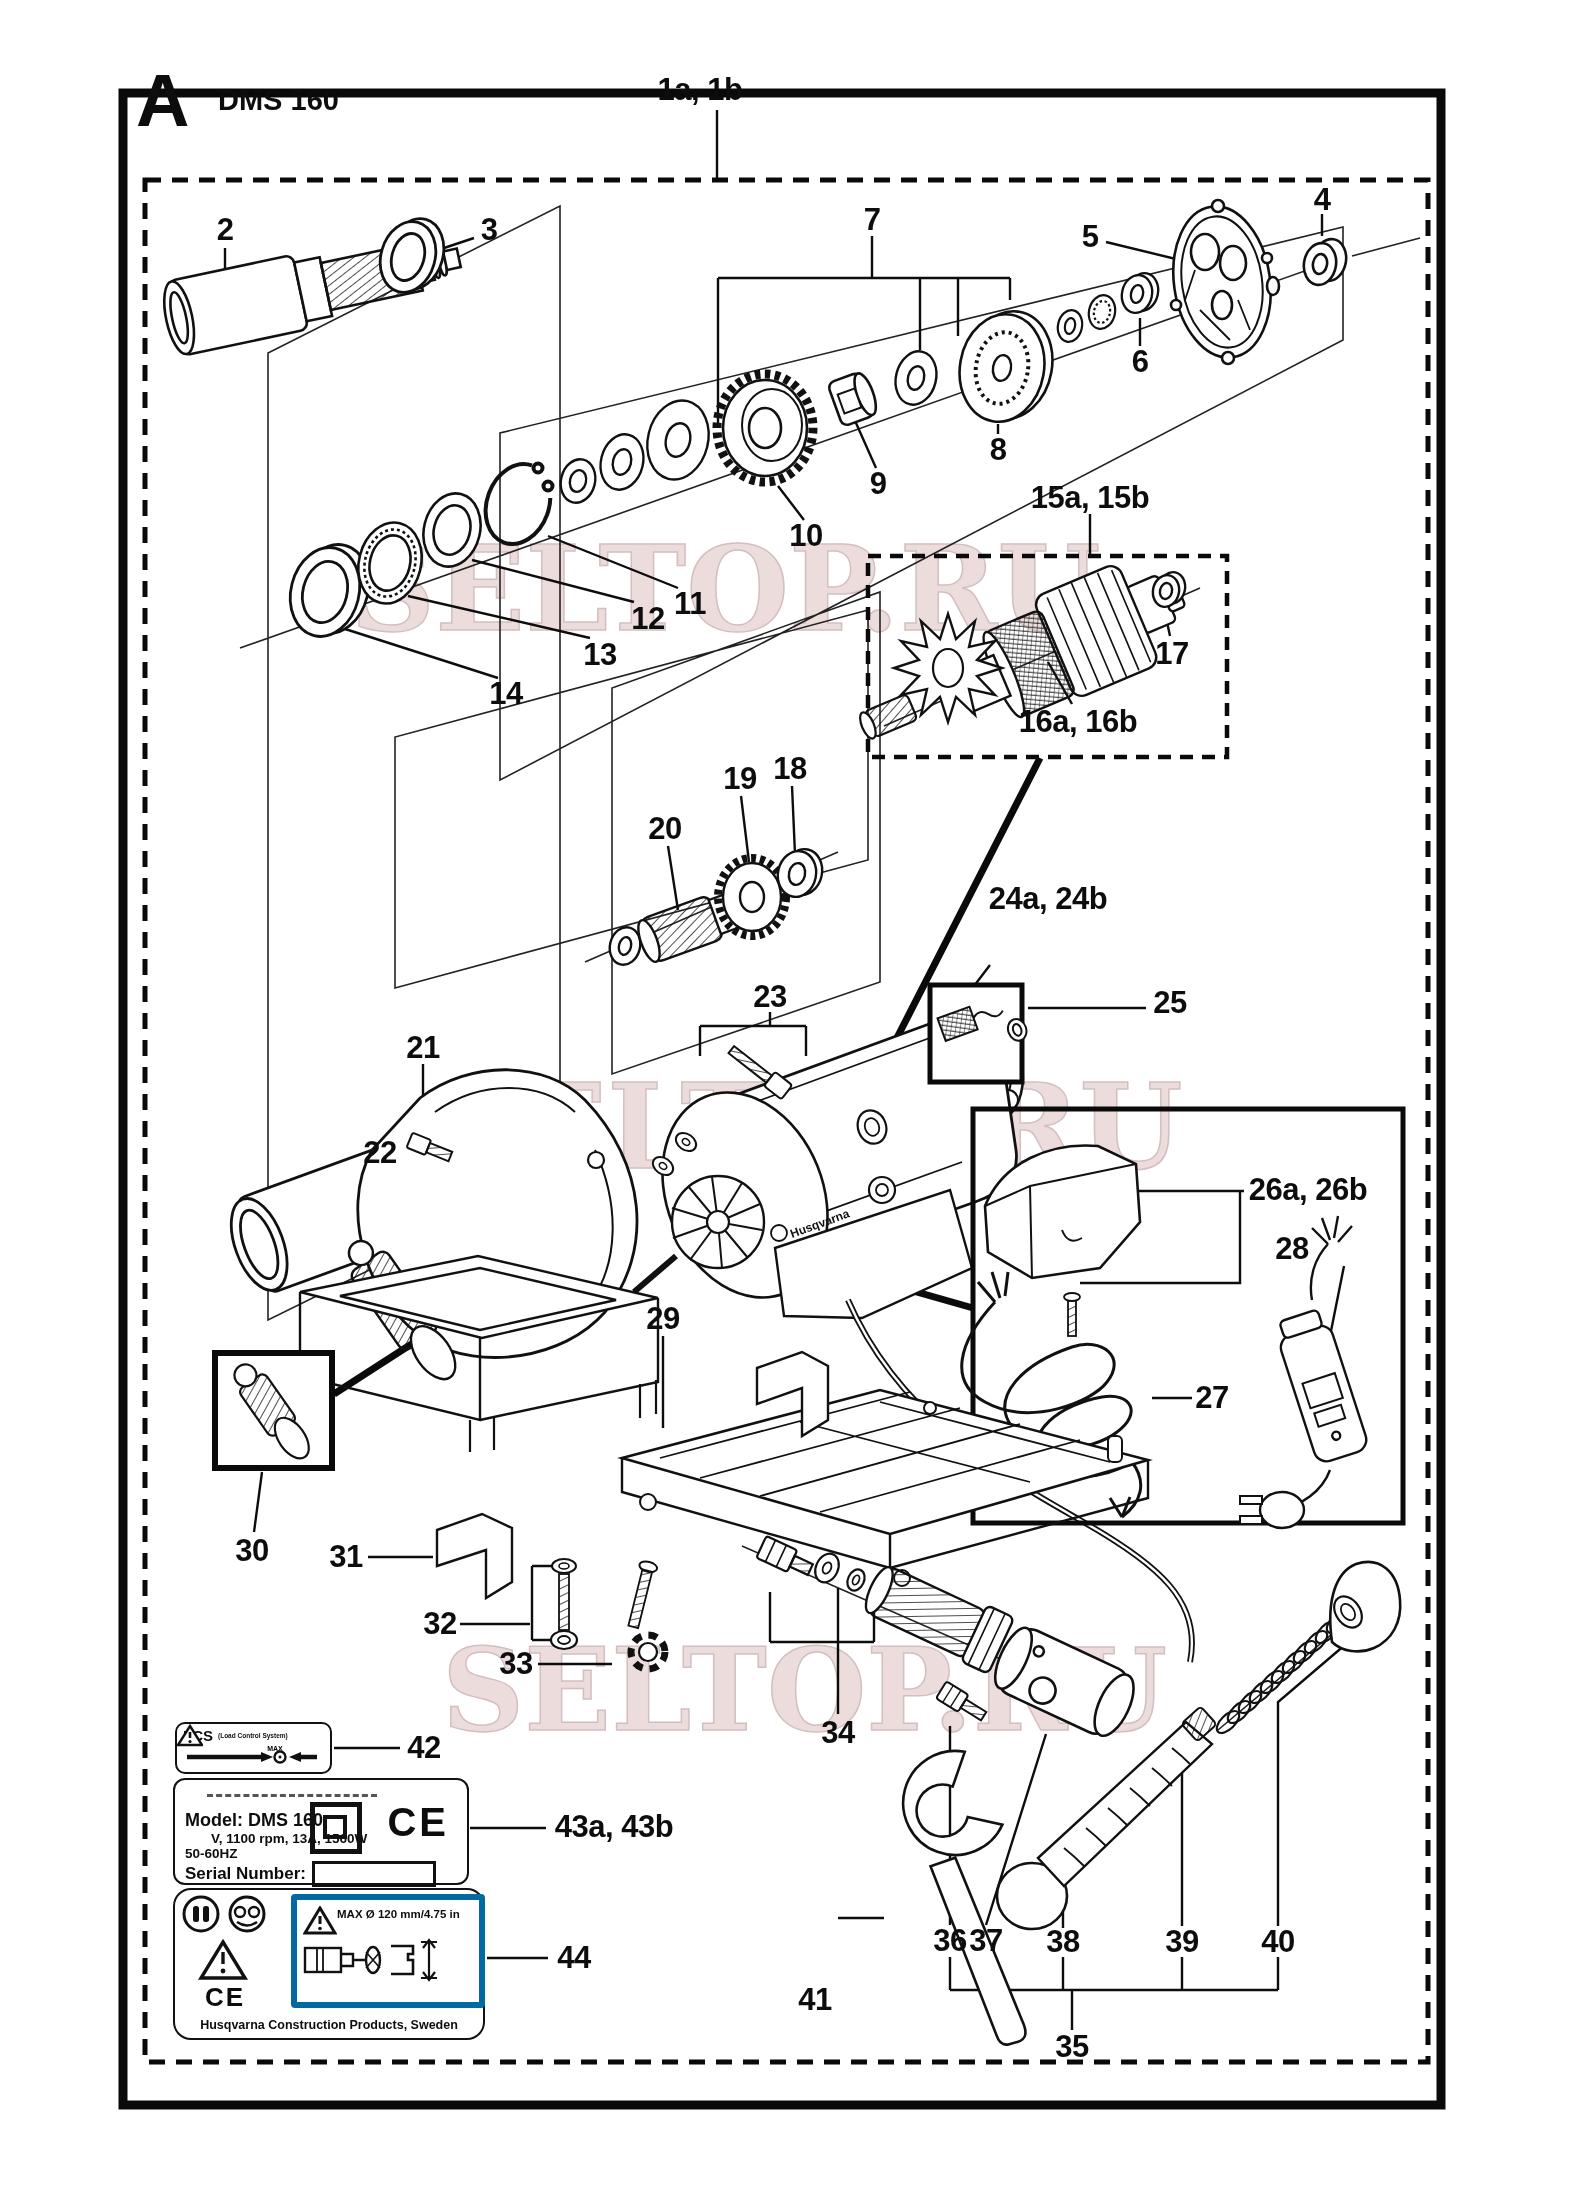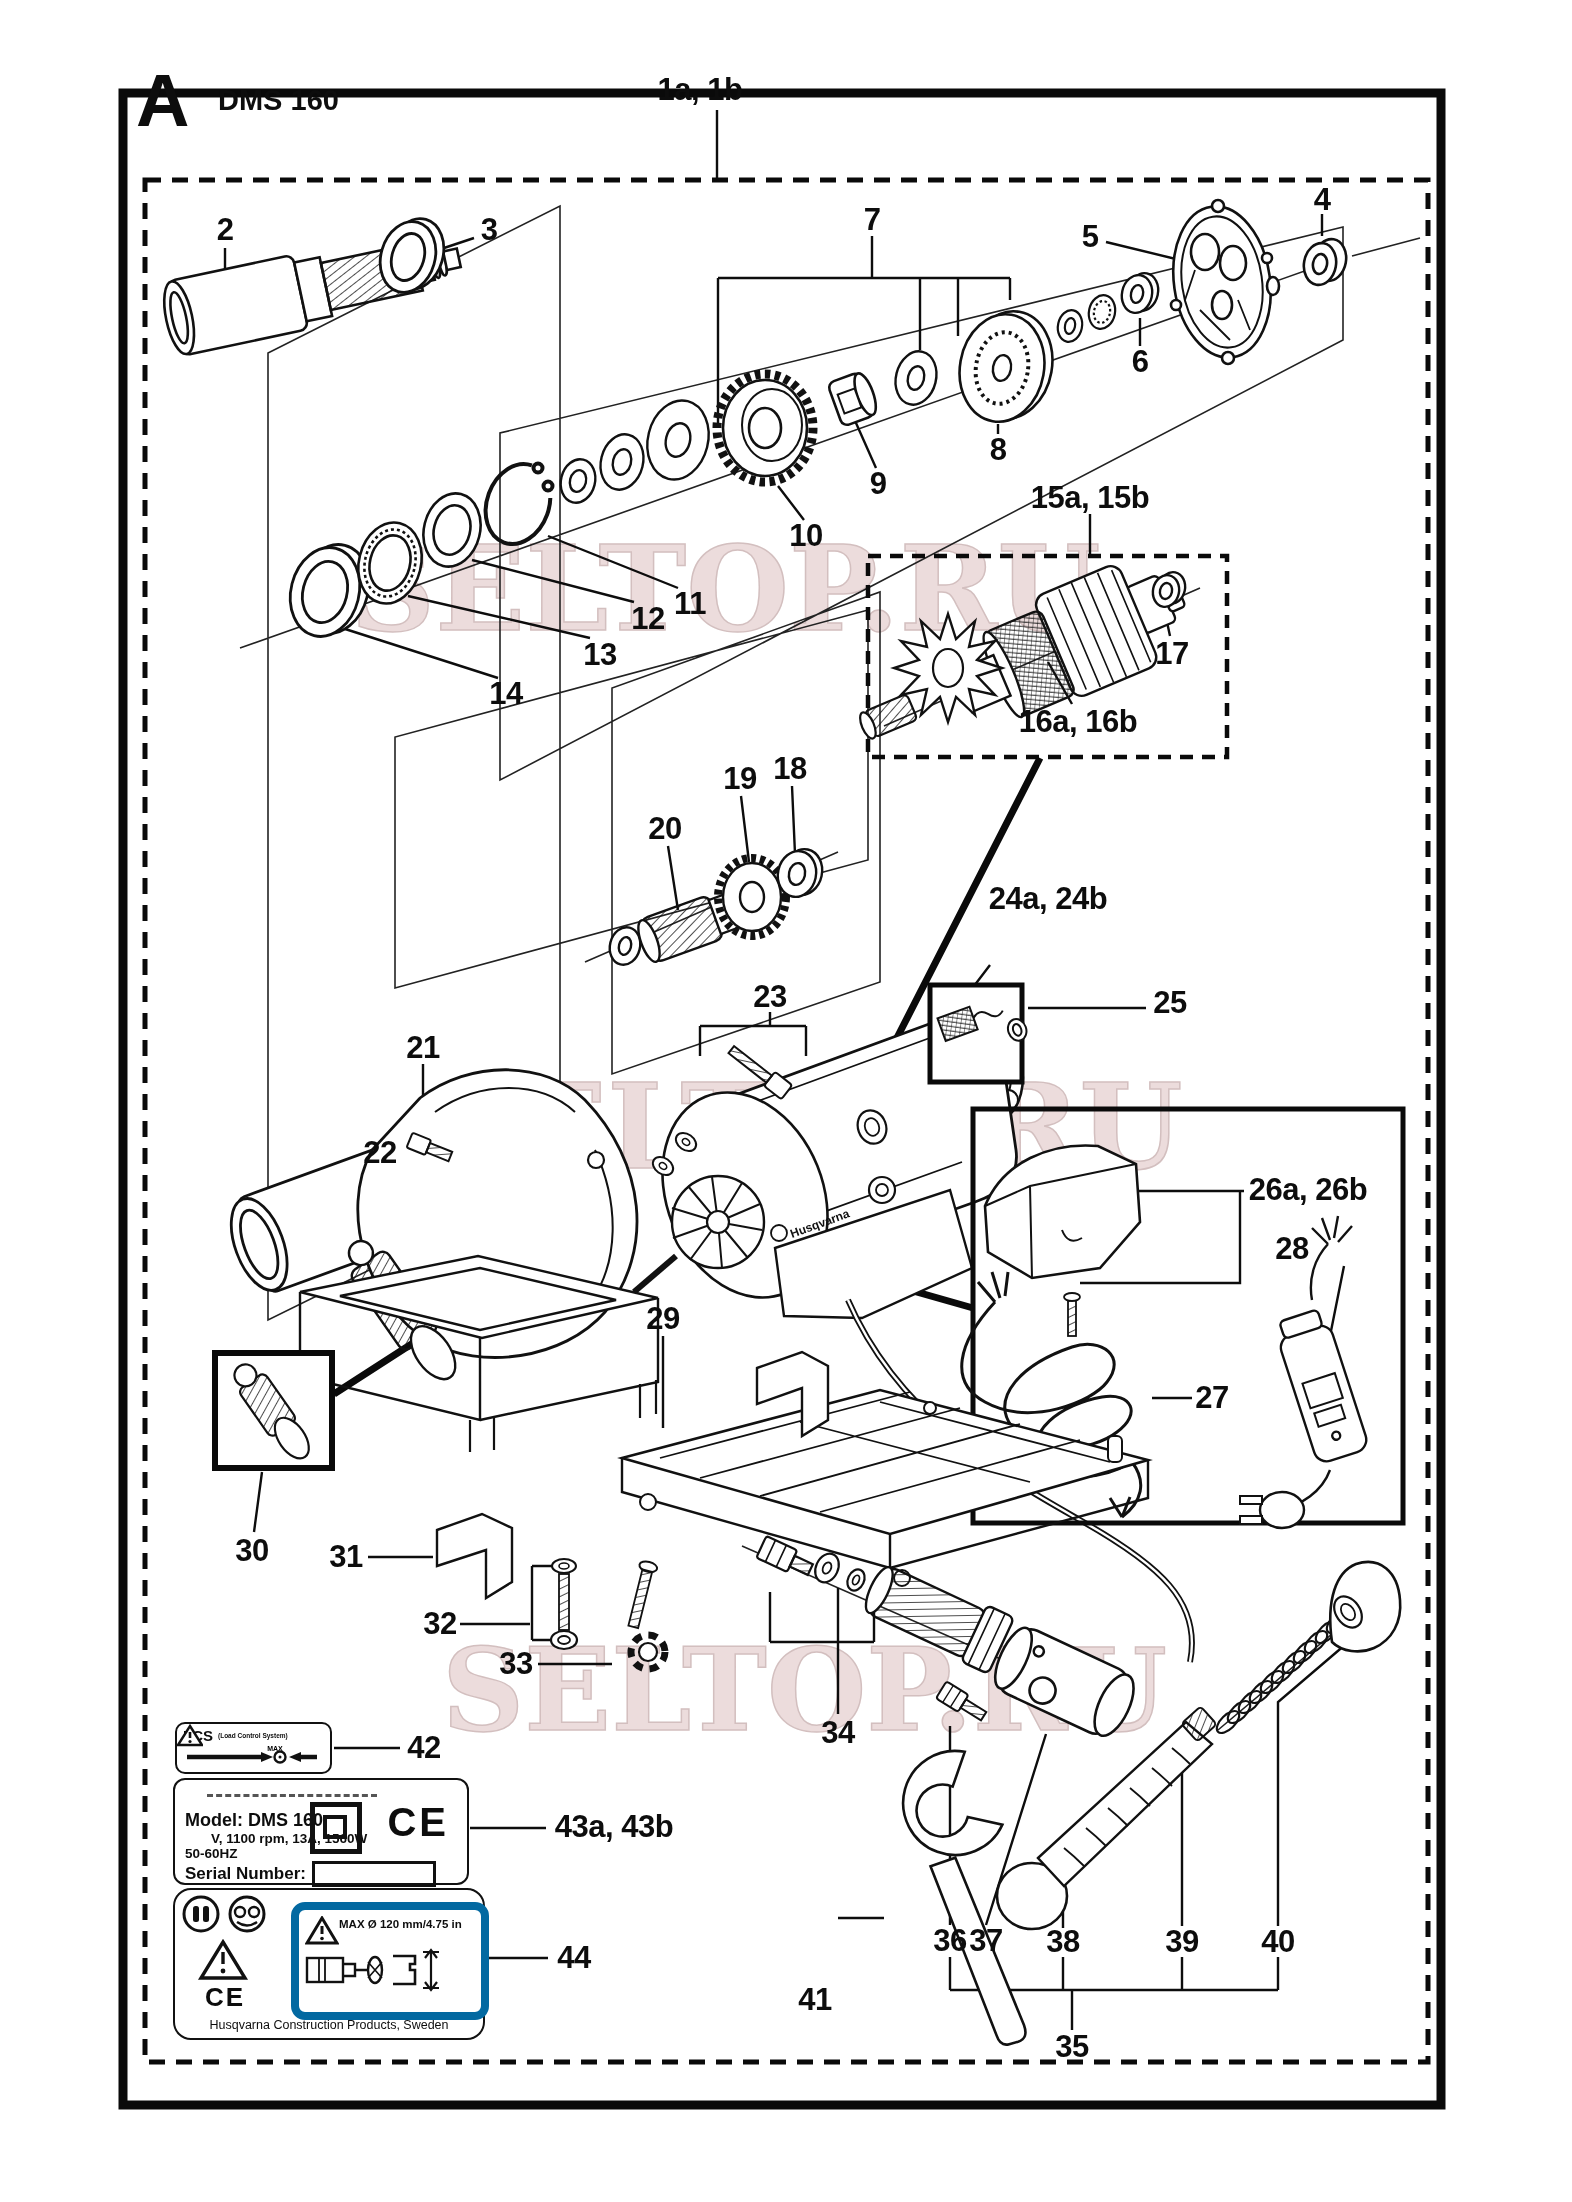--- a/index.html
+++ b/index.html
@@ -20,22 +20,22 @@
   .logoDash{position:absolute;left:32px;top:14px;width:170px;border-top:3px dashed #555;}
   #plate43 .l1{font-weight:bold;font-size:18px;margin-top:24px;}
   #plate43 .l2{font-weight:bold;font-size:13.5px;margin-left:26px;}
   #plate43 .l3{font-weight:bold;font-size:13.5px;}
   #plate43 .l4{font-weight:bold;font-size:17px;display:flex;align-items:center;gap:6px;}
   .serialbox{display:inline-block;width:118px;height:20px;border:3px solid #111;}
   .sq2{position:absolute;right:105px;top:22px;width:42px;height:42px;border:5px solid #111;}
   .sq2 i{position:absolute;left:8px;top:8px;width:16px;height:16px;border:4px solid #111;display:block;}
   .cemark{position:absolute;right:18px;top:20px;font-size:40px;font-weight:bold;letter-spacing:3px;}
   #plate44{left:173px;top:1888px;width:312px;height:152px;border-radius:18px;padding:6px;}
-  #plate44 .foot{position:absolute;left:0;right:0;bottom:6px;text-align:center;font-weight:normal;font-size:12.5px;}
-  #maxbox{position:absolute;left:116px;top:12px;width:182px;height:102px;border:8px solid #0369a1;border-radius:14px;}
+  #plate44 .foot{position:absolute;left:0;right:0;bottom:6px;text-align:center;font-weight:bold;font-size:12.5px;}
+  #maxbox{position:absolute;left:116px;top:4px;width:182px;height:102px;border:6px solid #0369a1;border-radius:4px;}
   #maxbox .mx{position:absolute;left:40px;top:8px;font-weight:bold;font-size:11.5px;}
   .ce2{position:absolute;left:30px;top:92px;font-size:26px;font-weight:bold;letter-spacing:2px;}
   .wm{font-family:"DejaVu Serif",serif;font-weight:bold;fill:#ead9d9;stroke:#cfb9b9;stroke-width:1.5;opacity:.9;}
 </style>
 </head>
 <body>
 
 <div id="stage">
 
 <svg width="1572" height="2202" viewBox="0 0 1572 2202">

